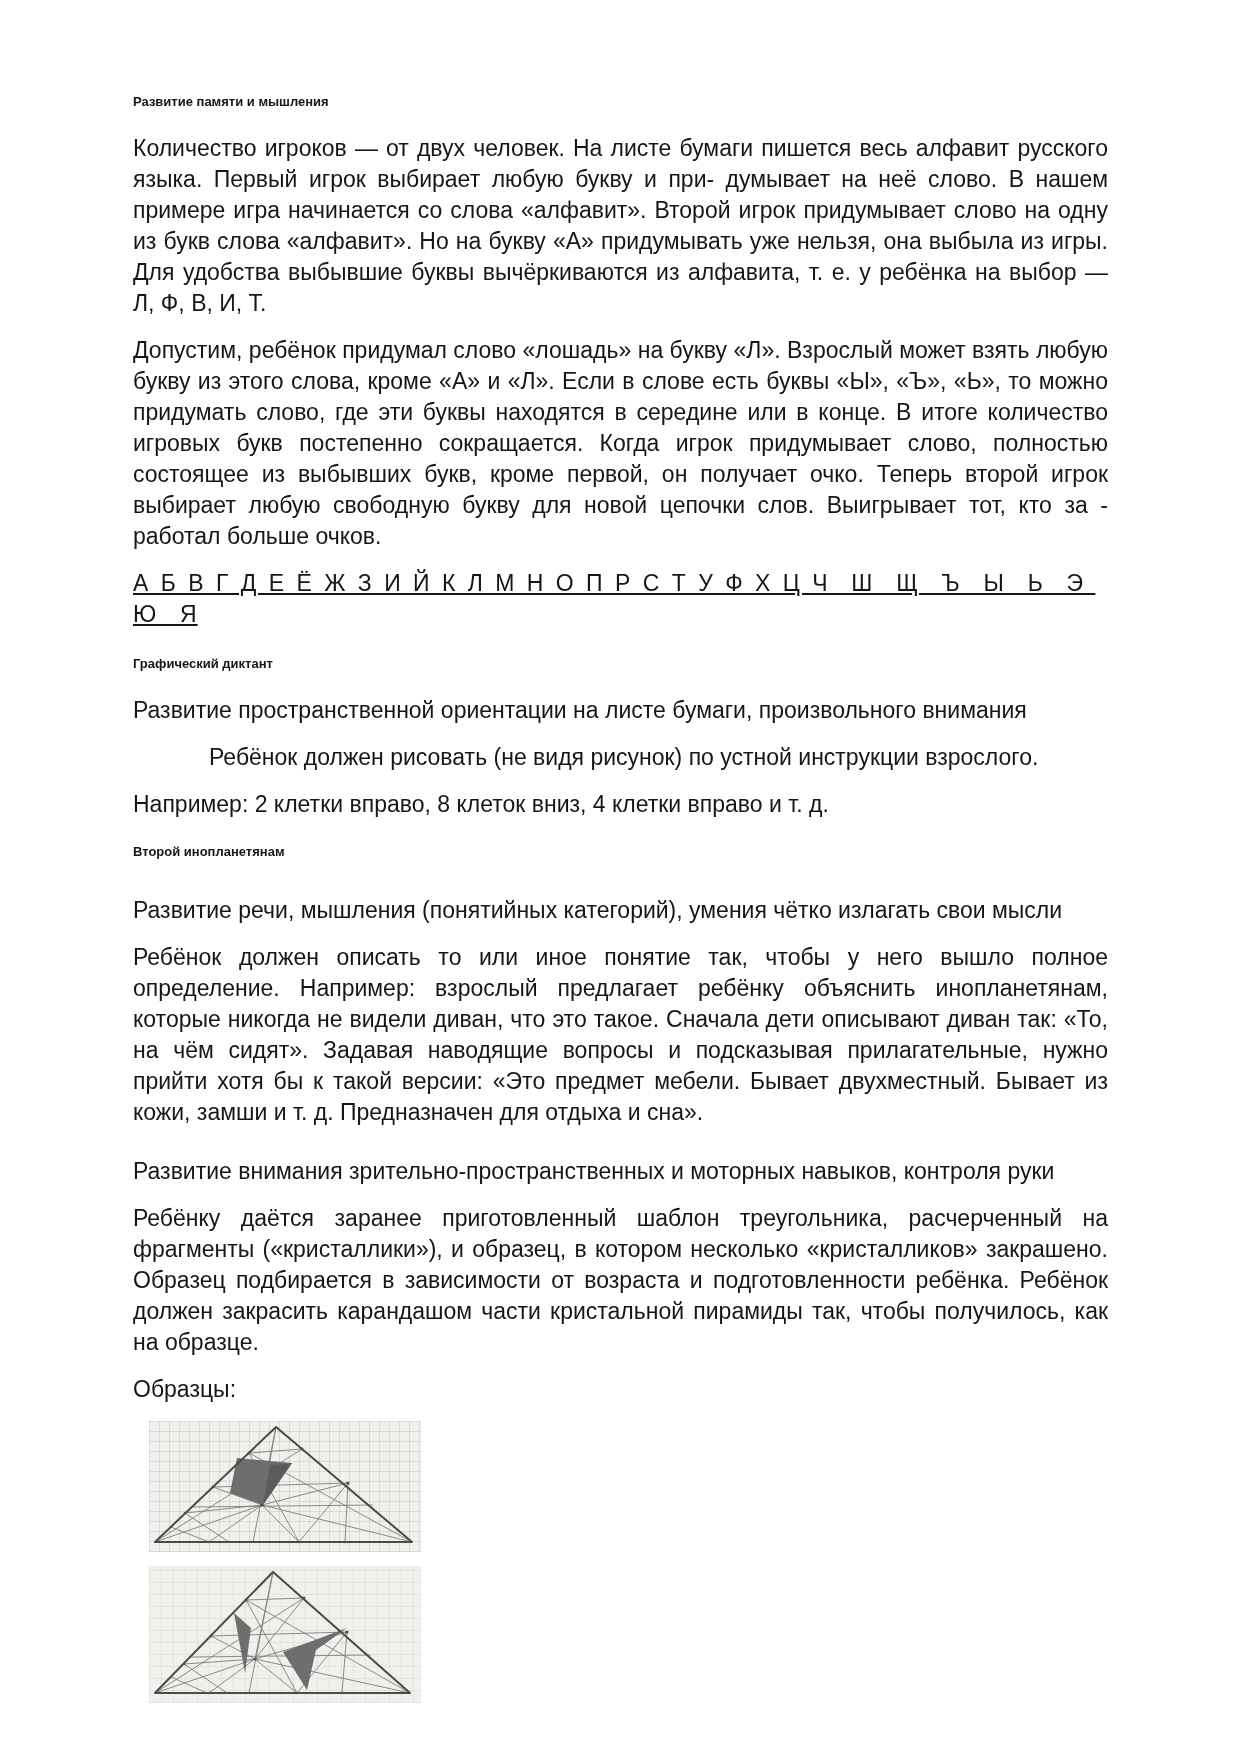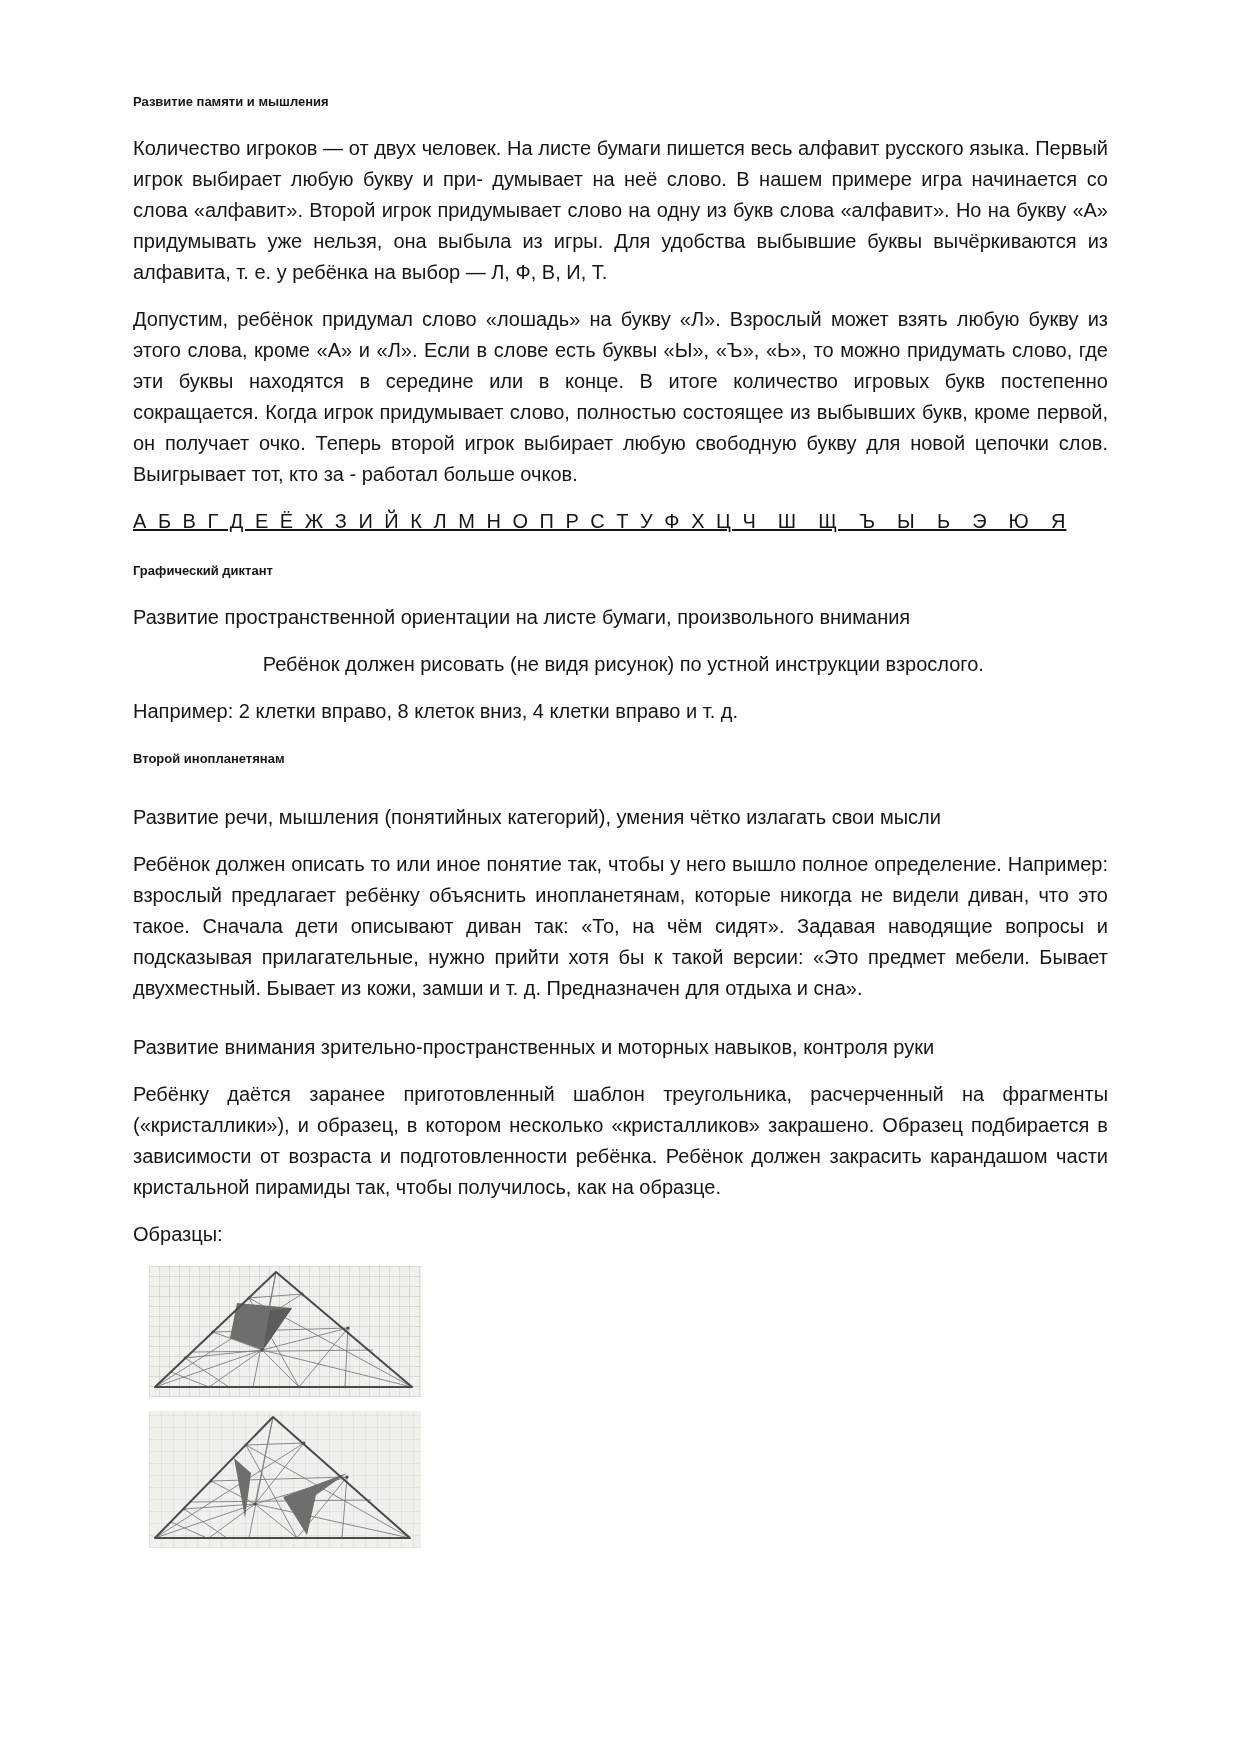--- a/index.html
+++ b/index.html
@@ -4,21 +4,21 @@
 <style>
   html,body{margin:0;padding:0;}
   body{
     width:1240px;height:1754px;background:#ffffff;overflow:hidden;
     font-family:"Liberation Sans",sans-serif;color:#161616;
   }
   .page{
     box-sizing:border-box;width:1240px;height:1754px;
     padding:86px 132px 0 133px;
   }
-  .blk{width:975px;font-size:20px;line-height:31px;margin:0 0 16px 0;}
+  .blk{width:975px;font-size:23px;line-height:31px;margin:0 0 16px 0;}
   h2.blk{font-size:13px;font-weight:700;margin:0 0 16px 0;}
   p.bold{font-weight:400;margin-top:28px;}
   p.just{text-align:justify;}
   p.presp{white-space:pre-wrap;text-align:center;}
   p.alphabet{word-spacing:4px;letter-spacing:1px;margin-bottom:18px;text-decoration:underline;}
   figure{margin:0;}
   .scan{
     margin:8px 0 14px 16px;display:block;
     background-color:#f1f0ed;
     background-image:

